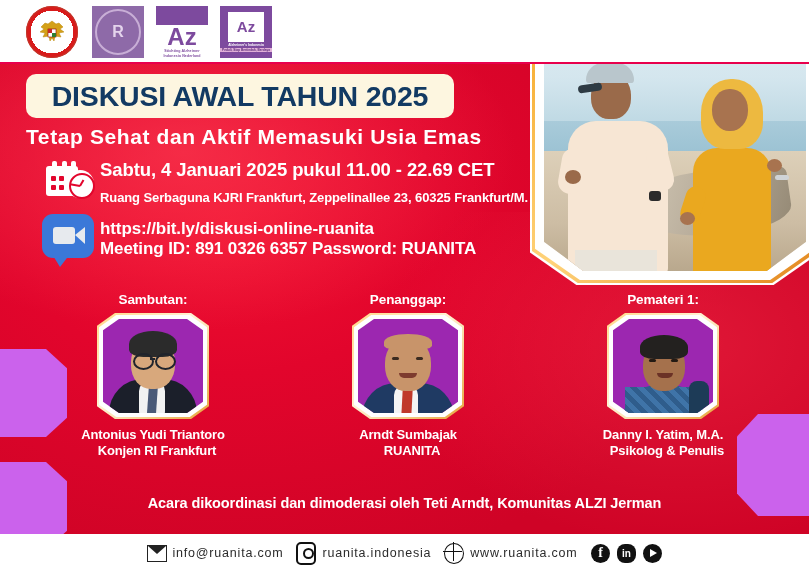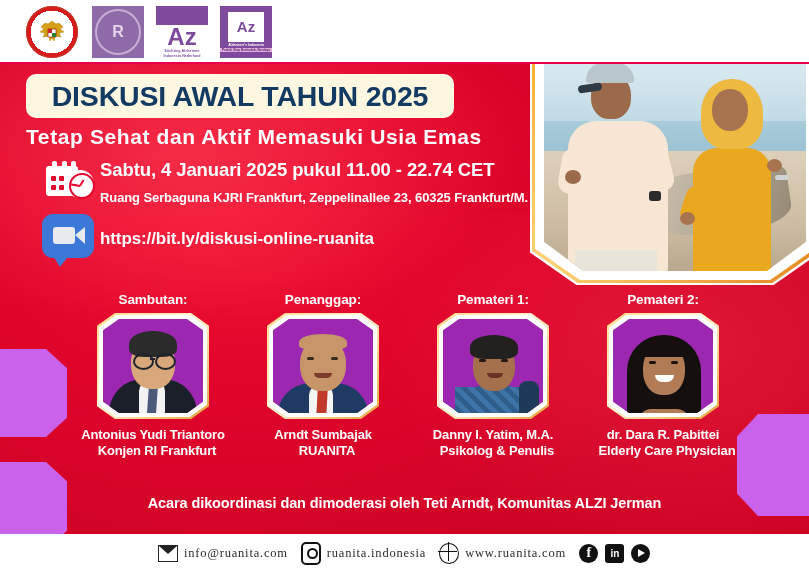--- a/index.html
+++ b/index.html
@@ -244,31 +244,31 @@
     position:absolute;left:0;top:495px;width:809px;text-align:center;z-index:26;
     font-size:14.5px;font-weight:bold;color:#ffffff;letter-spacing:-.1px;
   }
 
   
   .footer{
     position:absolute;left:0;top:534px;width:809px;height:38px;background:#ffffff;z-index:40;
     display:flex;align-items:center;justify-content:center;gap:13px;
   }
   .fitem{display:flex;align-items:center;gap:6px;}
-  .ftext{font-size:12.5px;color:#2b2b2b;letter-spacing:.8px;font-family:Liberation Serif, serif;}
+  .ftext{font-size:12.5px;color:#2b2b2b;letter-spacing:.8px;font-family:Liberation Sans, sans-serif;}
   .ficon{width:20px;height:20px;display:flex;align-items:center;justify-content:center;}
   .ic-mail{position:relative;width:20px;height:15px;border:1.6px solid #222;}
   .ic-mail:before{content:"";position:absolute;left:0;top:0;width:0;height:0;border-left:9px solid transparent;border-right:9px solid transparent;border-top:8px solid #222;}
   .ic-ig{width:19px;height:19px;border:2px solid #111;border-radius:5px;position:relative;}
   .ic-ig:after{content:"";position:absolute;left:4.5px;top:4.5px;width:7px;height:7px;border:2px solid #111;border-radius:50%;}
   .ic-globe{width:19px;height:19px;border:1.8px solid #111;border-radius:50%;position:relative;}
   .ic-globe:before{content:"";position:absolute;left:7.5px;top:-1.8px;width:0;height:19px;border-left:1.6px solid #111;}
   .ic-globe:after{content:"";position:absolute;left:-1.8px;top:7.5px;width:19px;height:0;border-top:1.6px solid #111;}
   .ic-fb{width:19px;height:19px;border-radius:50%;background:#111;color:#fff;font-size:14px;font-weight:bold;display:flex;align-items:center;justify-content:center;font-family:"Liberation Serif",serif;}
-  .ic-li{width:19px;height:19px;border-radius:3px;background:#111;color:#fff;font-size:10px;font-weight:bold;display:flex;align-items:center;justify-content:center;}
+  .ic-li{width:19px;height:19px;border-radius:8px;background:#111;color:#fff;font-size:10px;font-weight:bold;display:flex;align-items:center;justify-content:center;}
   .ic-yt{width:19px;height:19px;border-radius:50%;background:#111;display:flex;align-items:center;justify-content:center;}
   .ic-yt i{width:0;height:0;border-top:4px solid transparent;border-bottom:4px solid transparent;border-left:7px solid #fff;margin-left:2px;}
 </style>
 </head>
 <body>
 
 <div id="poster">
 
   <div class="logo-strip">
 
@@ -356,34 +356,35 @@
       <div class="cal-dot" style="left:7px;top:16px;"></div>
       <div class="cal-dot" style="left:15px;top:16px;"></div>
       <div class="cal-dot" style="left:7px;top:25px;"></div>
       <div class="cal-dot" style="left:15px;top:25px;"></div>
       <div class="clock"></div>
       <div class="clock-in"></div>
       <div class="clk-h"></div>
       <div class="clk-m"></div>
     </div>
     <div>
-      <div class="date-line1">Sabtu, 4 Januari 2025 pukul 11.00 - 22.74 CET</div>
+      <div class="date-line1">Sabtu, 4 Januari 2025 pukul 11.00 - 22.69 CET</div>
       <div class="date-line2">Ruang Serbaguna KJRI Frankfurt, Zeppelinallee 23, 60325 Frankfurt/M.</div>
     </div>
   </div>
 
   <div class="info-zoom">
     <div class="vid-icon">
       <div class="vid-bubble"></div>
       <div class="vid-tail"></div>
       <div class="vid-screen"></div>
       <div class="vid-lens"></div>
     </div>
     <div>
       <div class="zoom-l1">https://bit.ly/diskusi-online-ruanita</div>
+      <div class="zoom-l2">Meeting ID: 891 0326 6357 Password: RUANITA</div>
     </div>
   </div>
 
   <div class="speakers">
 
     <div class="sp">
       <div class="sp-role">Sambutan:</div>
       <div class="sp-frame">
         <div class="sp-white"></div>
         <div class="sp-photo">
@@ -432,37 +433,20 @@
           <div class="p-hair" style="left:27px;top:16px;width:48px;height:24px;background:#23211f;"></div>
           <div style="position:absolute;left:36px;top:40px;width:7px;height:3px;background:#241a13;border-radius:2px;"></div>
           <div style="position:absolute;left:58px;top:40px;width:7px;height:3px;background:#241a13;border-radius:2px;"></div>
           <div style="position:absolute;left:44px;top:54px;width:16px;height:5px;background:#6b3226;border-radius:0 0 8px 8px;"></div>
         </div>
       </div>
       <div class="sp-name">Danny I. Yatim, M.A.</div>
       <div class="sp-sub">Psikolog &amp; Penulis</div>
     </div>
 
-    <div class="sp">
-      <div class="sp-role">Pemateri 2:</div>
-      <div class="sp-frame">
-        <div class="sp-white"></div>
-        <div class="sp-photo">
-          <div style="position:absolute;left:14px;top:16px;width:74px;height:92px;background:#15100e;border-radius:36px 36px 14px 14px;"></div>
-          <div class="p-head" style="left:30px;top:24px;width:42px;height:52px;background:#b07b55;"></div>
-          <div style="position:absolute;left:27px;top:18px;width:48px;height:20px;background:#15100e;border-radius:24px 24px 0 0;"></div>
-          <div style="position:absolute;left:36px;top:42px;width:7px;height:3px;background:#1d120c;border-radius:2px;"></div>
-          <div style="position:absolute;left:58px;top:42px;width:7px;height:3px;background:#1d120c;border-radius:2px;"></div>
-          <div style="position:absolute;left:42px;top:56px;width:19px;height:7px;background:#fff;border-radius:0 0 10px 10px;"></div>
-          <div style="position:absolute;left:26px;top:90px;width:50px;height:18px;background:#b07b55;border-radius:12px 12px 0 0;"></div>
-        </div>
-      </div>
-      <div class="sp-name">dr. Dara R. Pabittei</div>
-      <div class="sp-sub">Elderly Care Physician</div>
-    </div>
 
   </div>
 
   <div class="coord">Acara dikoordinasi dan dimoderasi oleh Teti Arndt, Komunitas ALZI Jerman</div>
 
   <div class="footer">
 
     <div class="fitem">
       <span class="ficon">
           <span class="ic-mail"></span>

